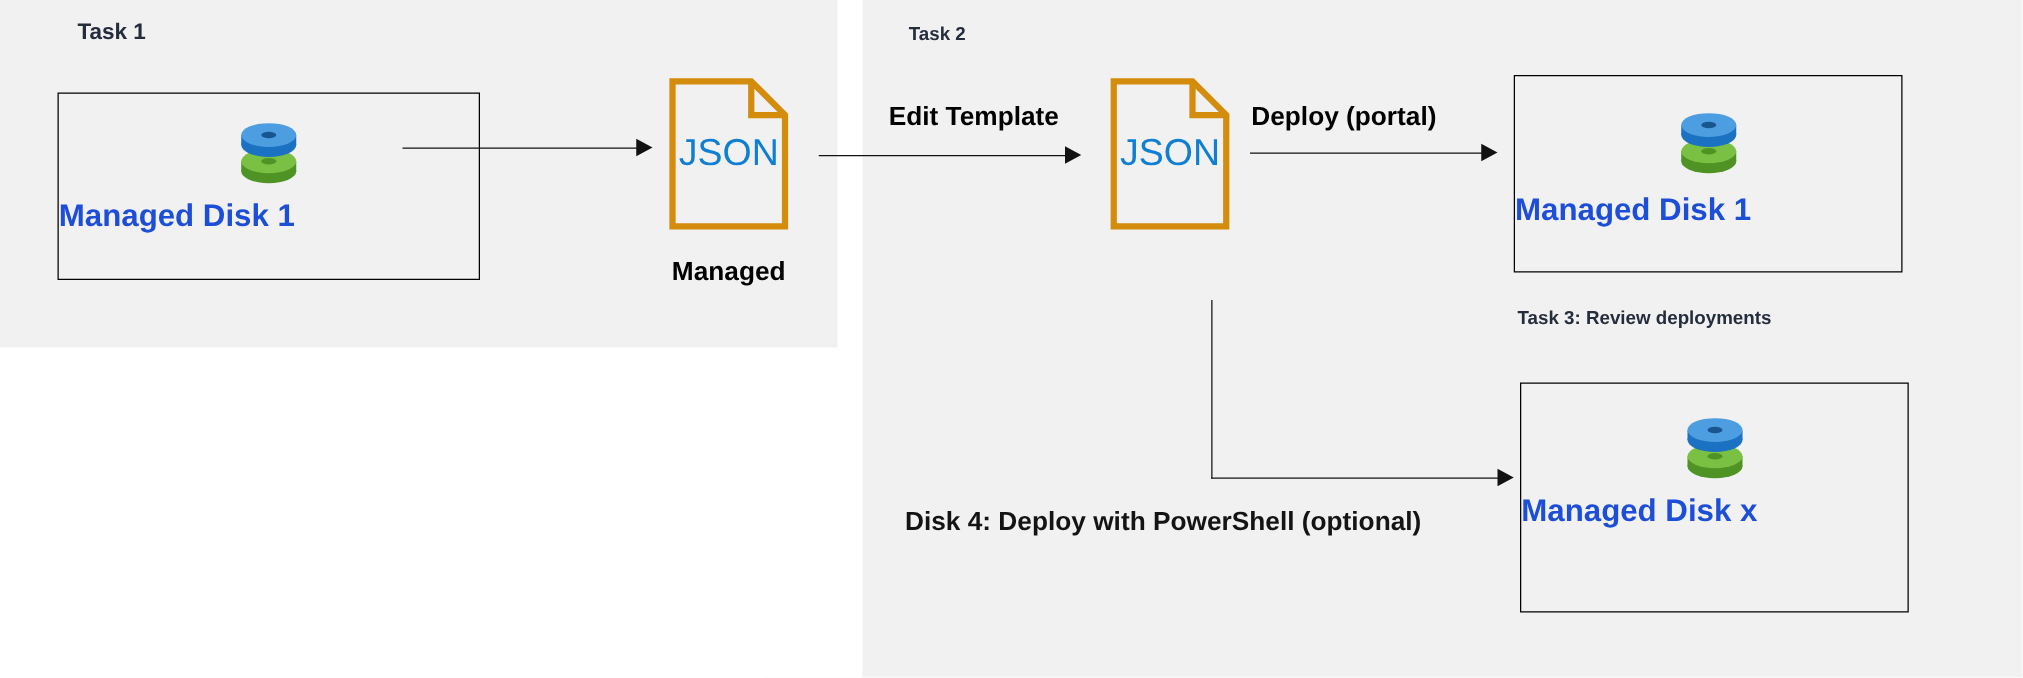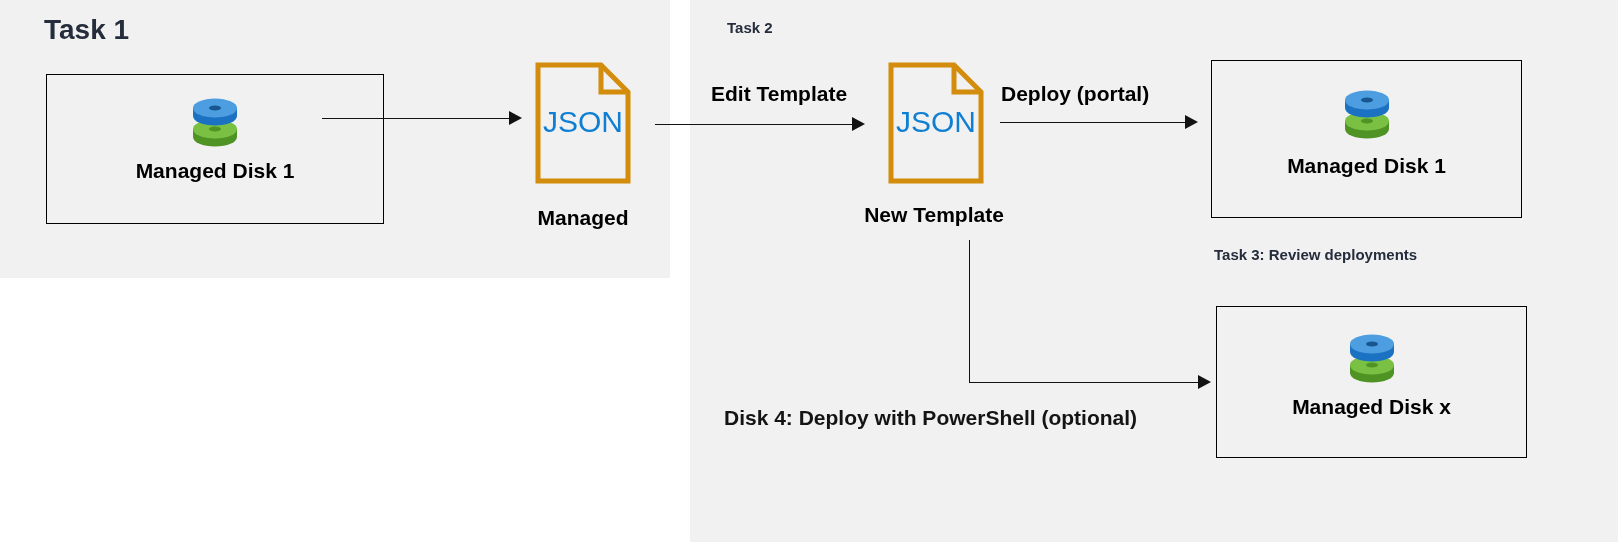--- a/index.html
+++ b/index.html
@@ -25,54 +25,54 @@
   #panel-right { left: 690px; top: 0px; width: 928px;  height: 542px; }
 
   
   .task-heading {
     position: absolute;
     color: #252d3d;
     font-weight: bold;
     white-space: nowrap;
     line-height: 1;
   }
-  #task1-heading { left: 44px;  top: 16px; font-size: 28px; }
+  #task1-heading { left: 62px;  top: 16px; font-size: 18px; }
   #task2-heading { left: 711px; top: 20px; font-size: 15px; margin-left: 16px; }
   #task3-heading {
     left: 1214px; top: 247px; font-size: 15px; color: #252d3d;
   }
 
   
   .resource-box {
     position: absolute;
     border: 1.6px solid #000000;
     background: transparent;
     box-sizing: border-box;
   }
   #disk-box-1 { left: 46px;   top: 74px;  width: 338px; height: 150px; }
   #disk-box-2 { left: 1211px; top: 60px;  width: 311px; height: 158px; }
-  #disk-box-3 { left: 1216px; top: 306px; width: 311px; height: 152px; }
+  #disk-box-3 { left: 1216px; top: 306px; width: 311px; height: 184px; }
 
   
   .disk-icon {
     position: absolute;
     width: 58px;
     height: 62px;
   }
   #disk-icon-1 { left: 50%; top: 16px; transform: translateX(-50%); }
   #disk-icon-2 { left: 50%; top: 22px; transform: translateX(-50%); }
   #disk-icon-3 { left: 50%; top: 20px; transform: translateX(-50%); }
 
   .box-label {
     position: absolute;
     left: 0; right: 0;
-    text-align: center;
-    font-weight: bold;
-    font-size: 21px;
-    color: #000000;
+    text-align: left;
+    font-weight: bold;
+    font-size: 25px;
+    color: #1d4ed8;
     white-space: nowrap;
   }
   #disk-label-1 { top: 84px; }
   #disk-label-2 { top: 93px; }
   #disk-label-3 { top: 88px; }
 
   
   .json-icon {
     position: absolute;
     width: 76px;
@@ -193,21 +193,20 @@
   <div class="hline" id="arrow2-line"></div>
   <div class="arrowhead" id="arrow2-head"></div>
 
   <div class="json-icon" id="json-icon-2">
     <svg viewBox="0 0 96 122" width="96" height="122" xmlns="http://www.w3.org/2000/svg">
       <path d="M3 3 L66 3 L93 30 L93 119 L3 119 Z" fill="none" stroke="#d38c0b" stroke-width="5"></path>
       <path d="M66 3 L66 30 L93 30" fill="none" stroke="#d38c0b" stroke-width="5"></path>
       <text x="48" y="70" text-anchor="middle" font-family="Liberation Sans, sans-serif" font-size="30" fill="#0f7fd4">JSON</text>
     </svg>
   </div>
-  <div class="json-caption" id="new-template-caption">New Template</div>
 
   <div class="edge-label" id="deploy-portal-label">Deploy (portal)</div>
   <div class="hline" id="arrow3-line"></div>
   <div class="arrowhead" id="arrow3-head"></div>
 
   <div class="resource-box" id="disk-box-2">
     <div class="disk-icon" id="disk-icon-2">
       <svg viewBox="0 0 58 62" width="58" height="62" xmlns="http://www.w3.org/2000/svg">
         <ellipse cx="29" cy="46" rx="22" ry="9.5" fill="#4f9325"></ellipse>
         <rect x="7" y="38" width="44" height="8" fill="#4f9325"></rect>

